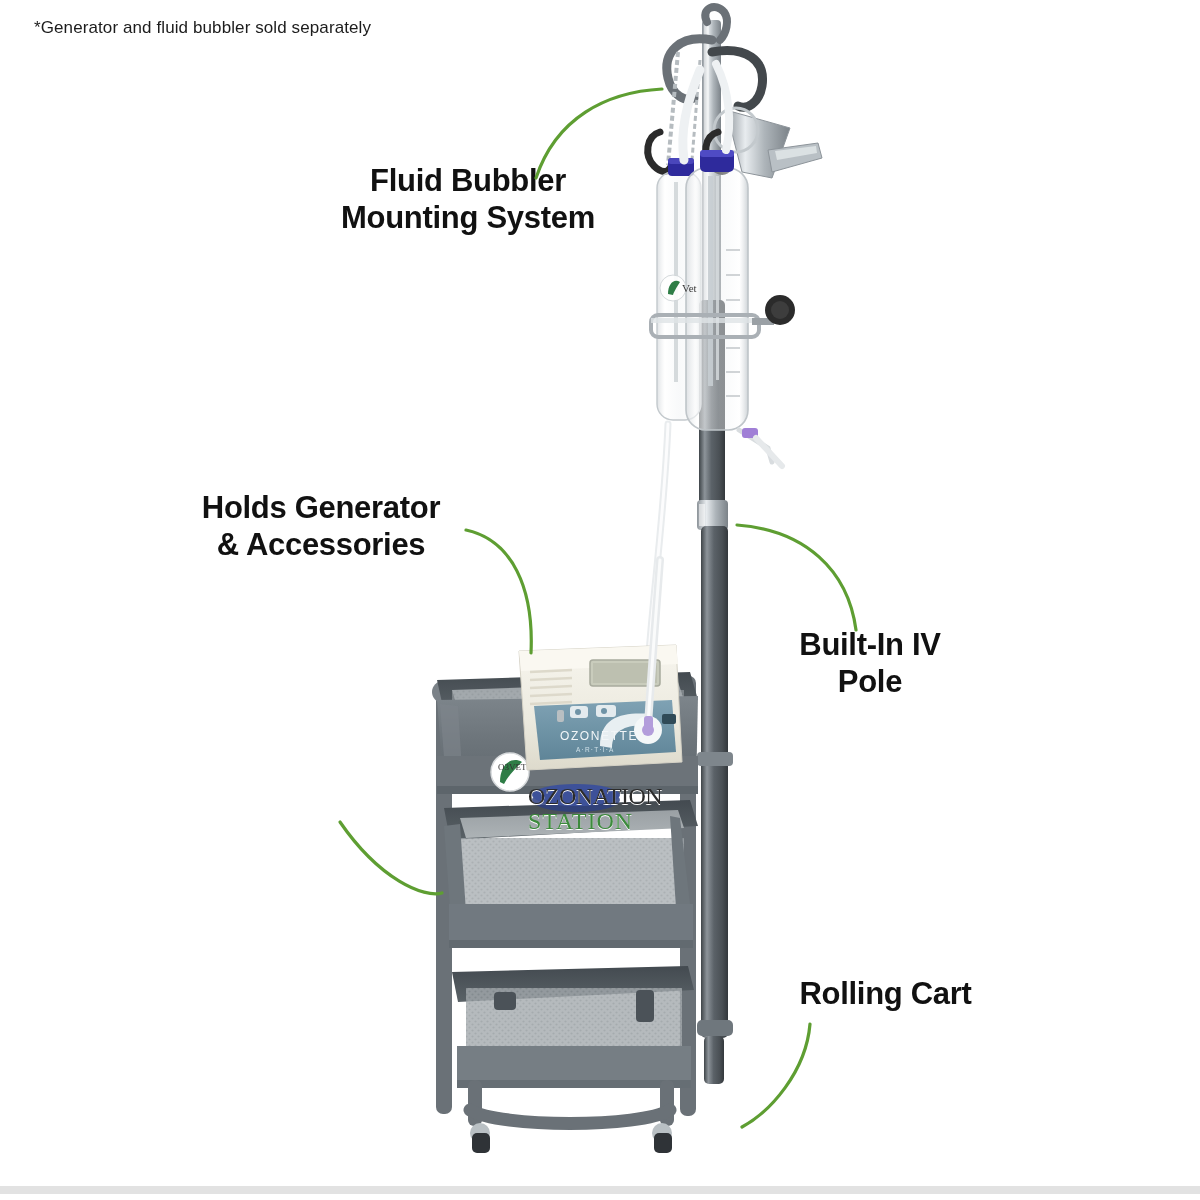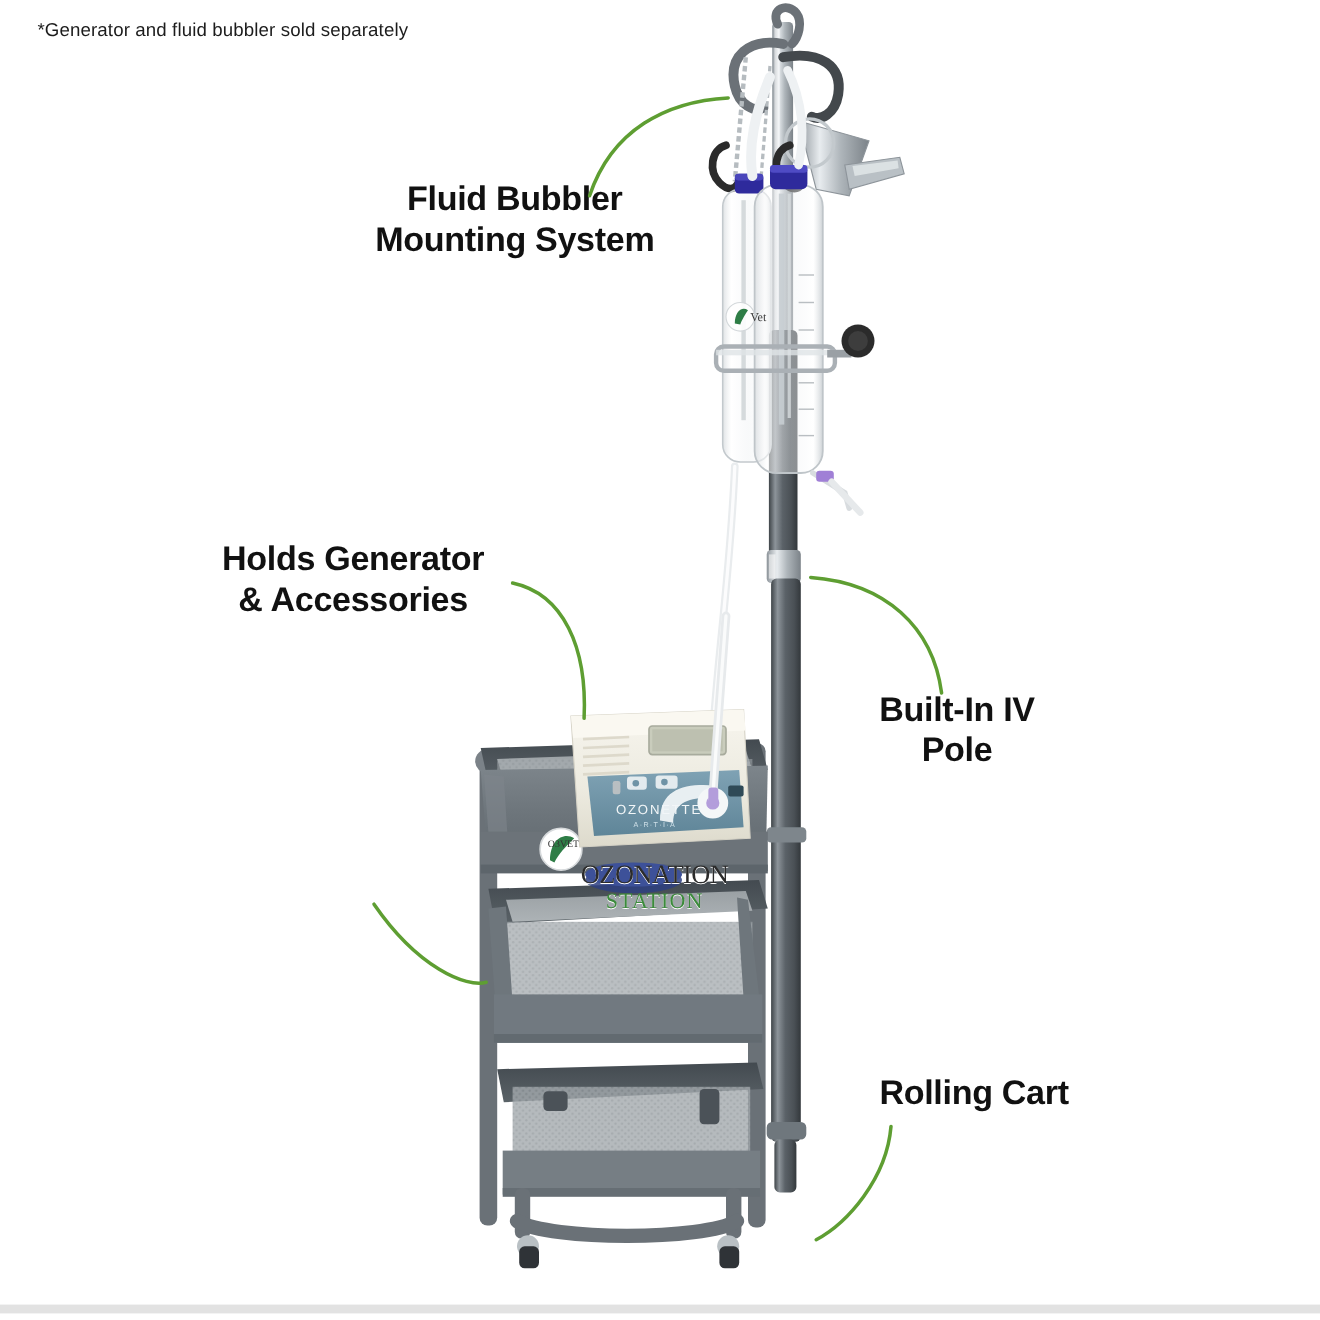--- a/index.html
+++ b/index.html
@@ -295,17 +295,17 @@
 Mounting System</div>
 
 
   <div class="callout c-rolling">Rolling Cart</div>
 
   <div class="callout c-iv">Built-In IV
 Pole</div>
 
   <div style="position:absolute; left:528px; top:784px; z-index:4; text-align:left; line-height:1;">
     <div style="font-family:'Liberation Serif', serif; font-size:24px; letter-spacing:-0.5px; color:#2b2b2b; text-shadow:0 1px 0 #ffffff;">OZONATION</div>
-    <div style="font-family:'Liberation Serif', serif; font-size:20px; letter-spacing:1px; color:#3c8a3c; text-align:center; margin-top:1px; text-shadow:0 1px 0 #ffffff;">STATION</div>
+    <div style="font-family:'Liberation Serif', serif; font-size:24px; letter-spacing:1px; color:#3c8a3c; text-align:left; margin-top:1px; text-shadow:0 1px 0 #ffffff;">STATION</div>
   </div>
 
   <div class="bottom-bar"></div>
 </div>
 
 </body></html>

